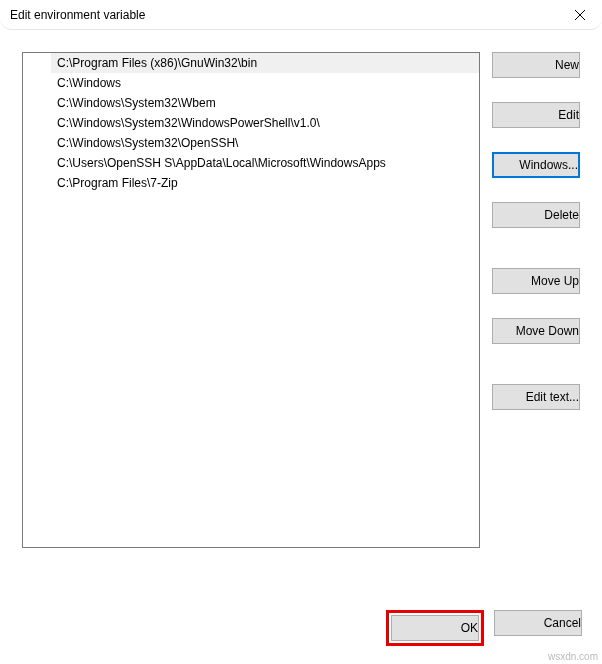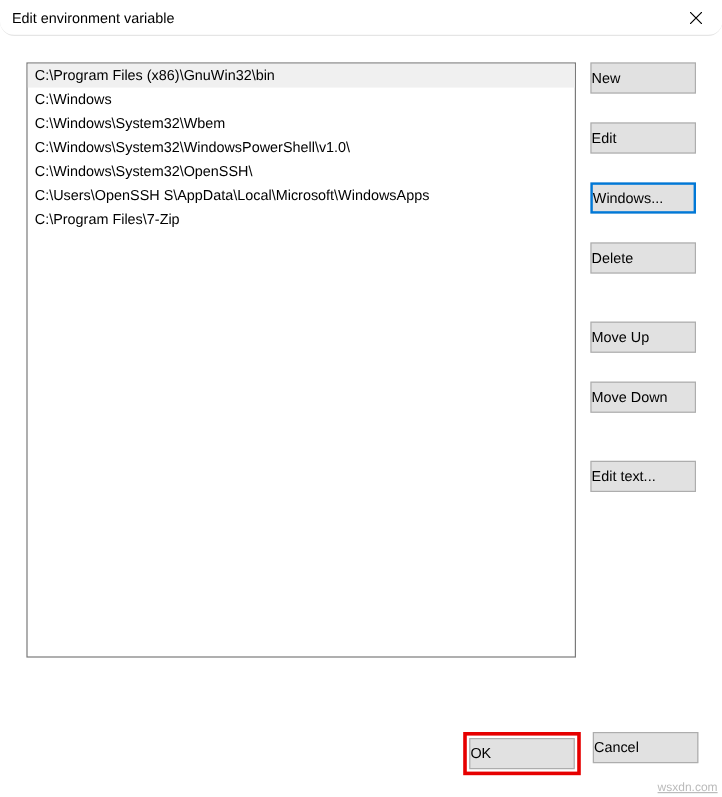--- a/index.html
+++ b/index.html
@@ -57,38 +57,39 @@
       border: 1px solid #7a7a7a;
       background: #fff;
       overflow: auto;
       height: 496px;
     }
     .list-item {
       padding: 3px 6px;
       white-space: nowrap;
       cursor: default;
       color: #000;
+      margin-left: 28px;
     }
     .list-item.selected {
       background: #f0f0f0;
     }
     .side-buttons {
       display: flex;
       flex-direction: column;
       width: 90px;
     }
     .btn {
       width: 88px;
       height: 26px;
       background: #e1e1e1;
       border: 1px solid #adadad;
       color: #000;
       cursor: pointer;
       padding: 0;
-      text-align: left;
+      text-align: right;
     }
     .btn.focused {
       border: 2px solid #0078d7;
       outline: none;
     }
     .gap-sm { height: 24px; }
     .gap-md { height: 40px; }
     .bottom-row {
       display: flex;
       justify-content: flex-end;
@@ -104,21 +105,20 @@
     .ok-highlight .btn {
       width: 88px;
     }
     .watermark {
       position: absolute;
       bottom: 2px;
       right: 4px;
       font-size: 10px;
       color: #bbb;
       pointer-events: none;
-      text-decoration: underline;
     }
   </style>
 </head>
 <body>
 
 <div class="titlebar">
   <span class="title">Edit environment variable</span>
   <div class="close-btn">
     <svg viewBox="0 0 10 10">
         <path d="M0,0 L10,10 M10,0 L0,10" stroke="#000" stroke-width="1" fill="none"></path>

